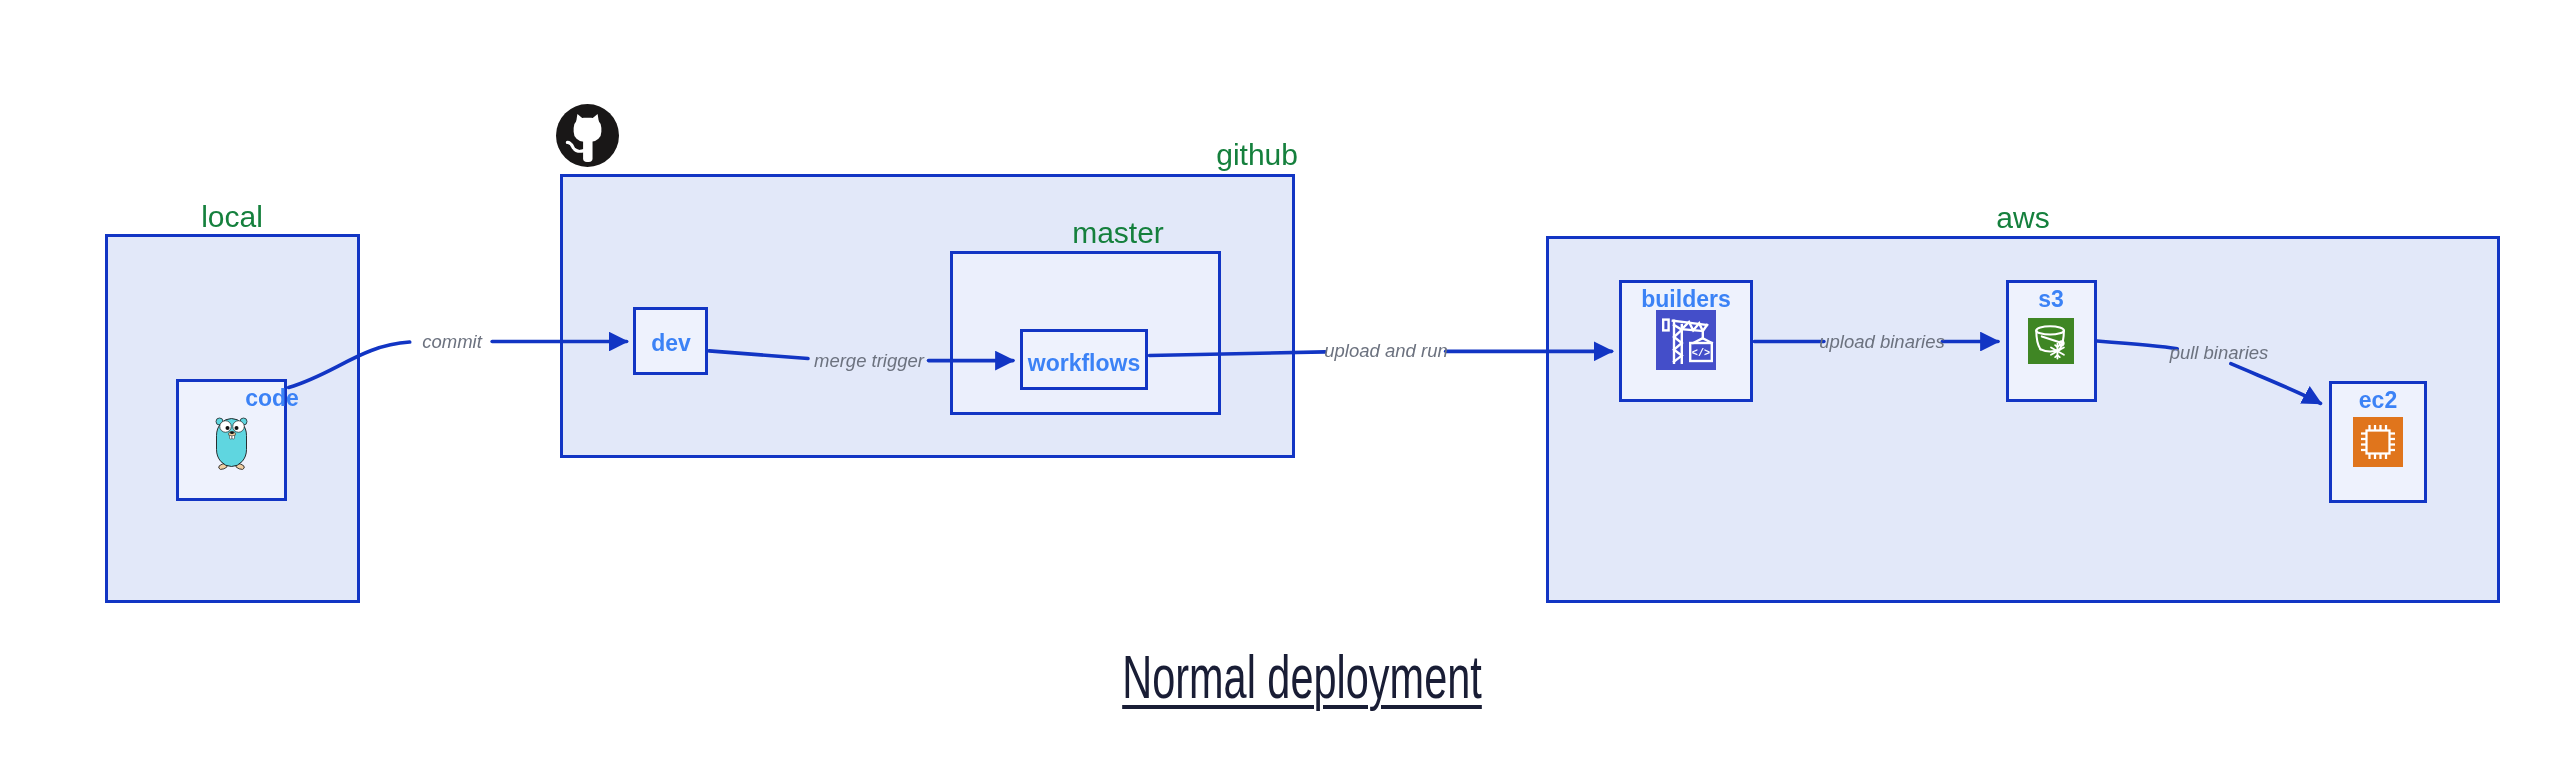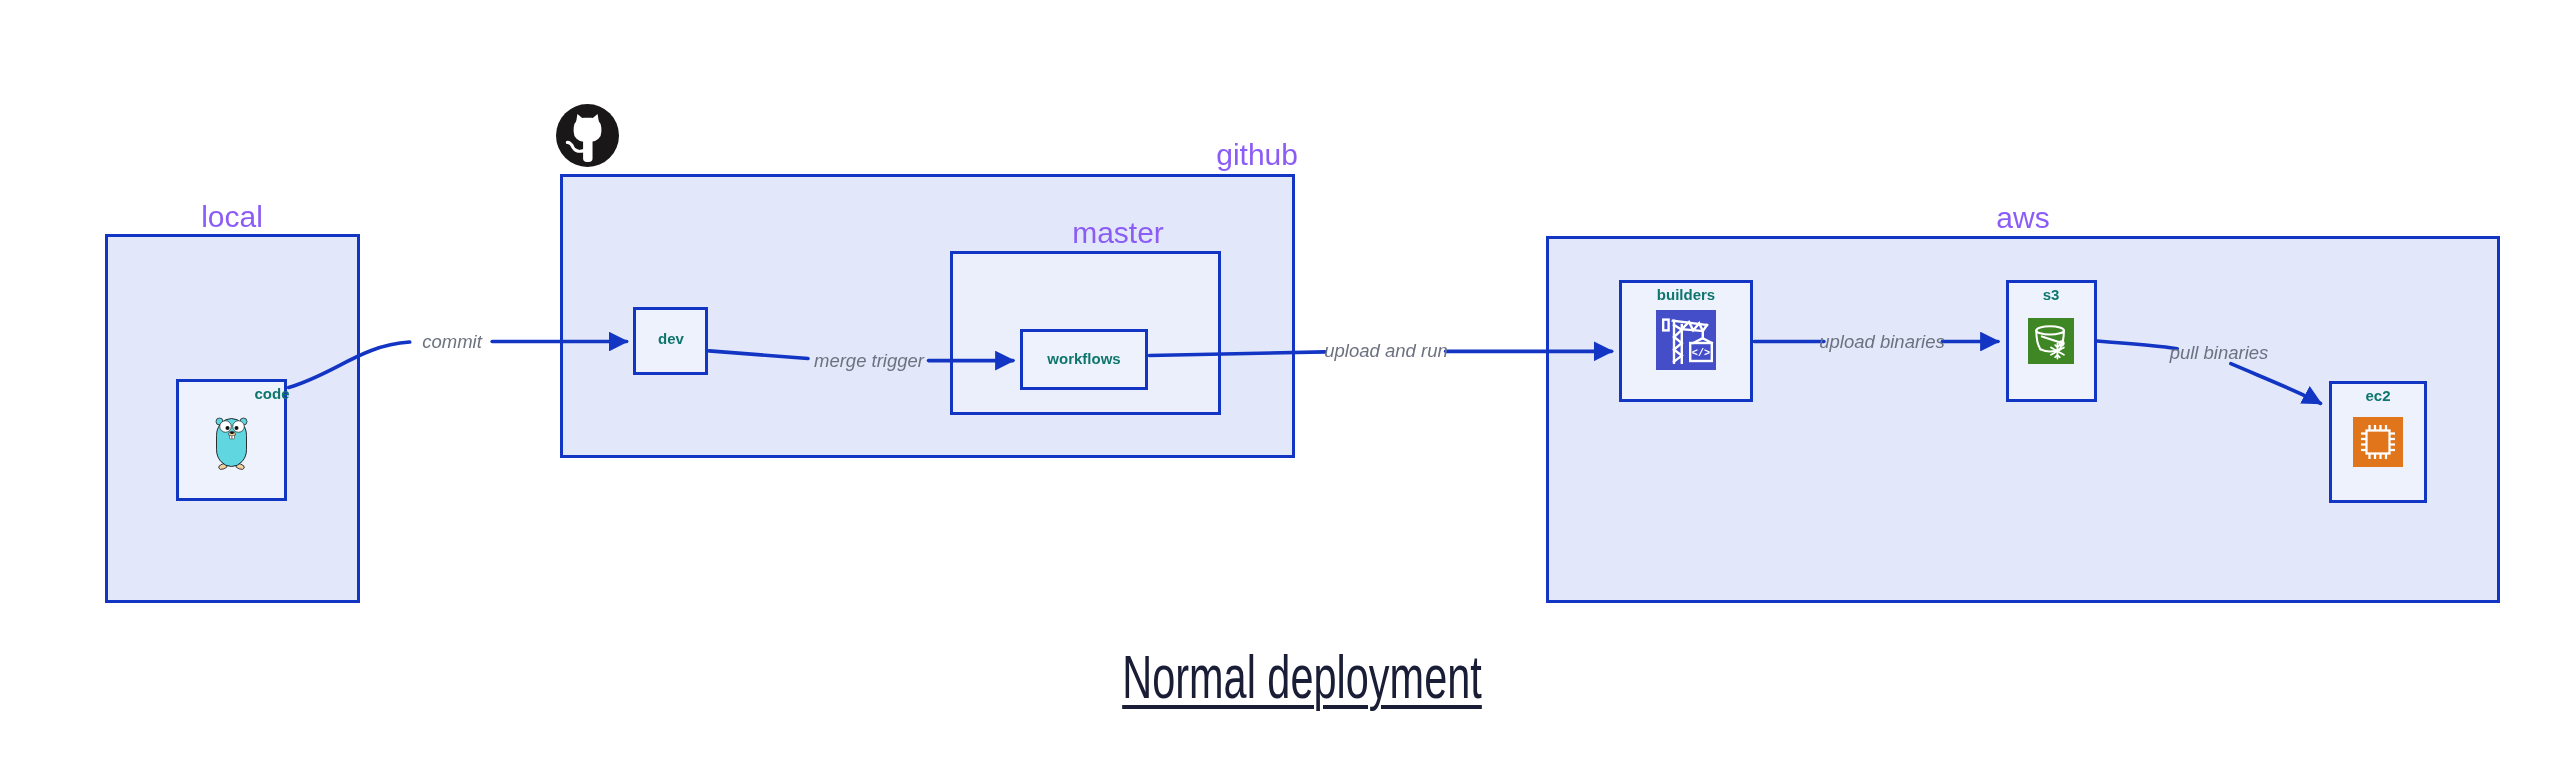--- a/index.html
+++ b/index.html
@@ -14,35 +14,35 @@
   .container-box{
     position:absolute;
     border:3.6px solid #1235c4;
     background:#e2e8f9;
     box-sizing:border-box;
   }
   .container-box.inner{background:#ebeffc;}
   .container-label{
     position:absolute;
     font-size:30px;
-    color:#8b5cf6;
+    color:#15803d;
     white-space:nowrap;
   }
   
   .node-box{
     position:absolute;
     border:3.1px solid #1235c4;
     background:#eef2fd;
     box-sizing:border-box;
   }
   .node-label{
     position:absolute;
-    font-size:15px;
+    font-size:23px;
     font-weight:700;
-    color:#0f766e;
+    color:#3b82f6;
     white-space:nowrap;
     transform:translateX(-50%);
   }
   
   .edge-label{
     position:absolute;
     font-size:18.5px;
     font-style:italic;
     color:#6c727f;
     white-space:nowrap;

